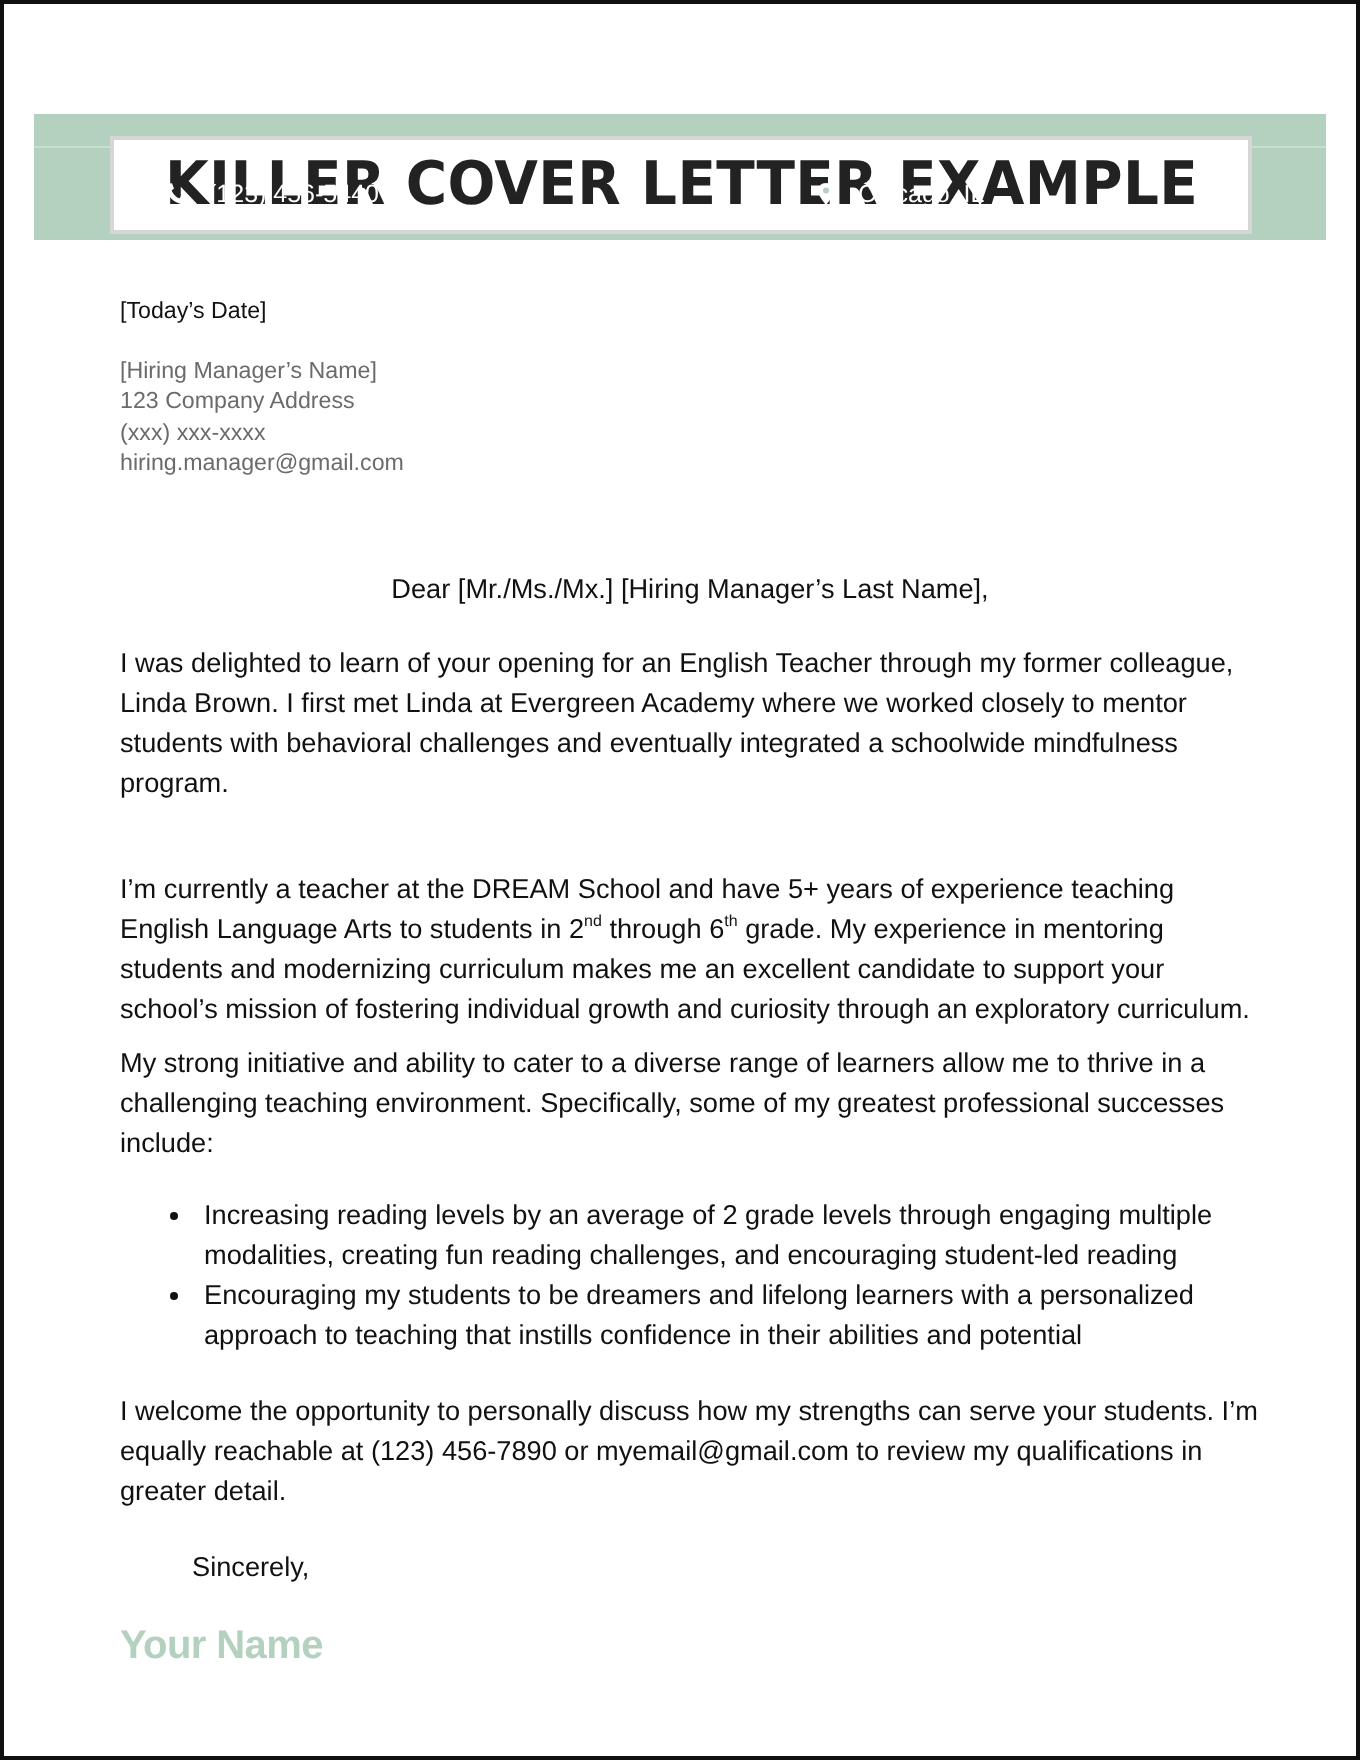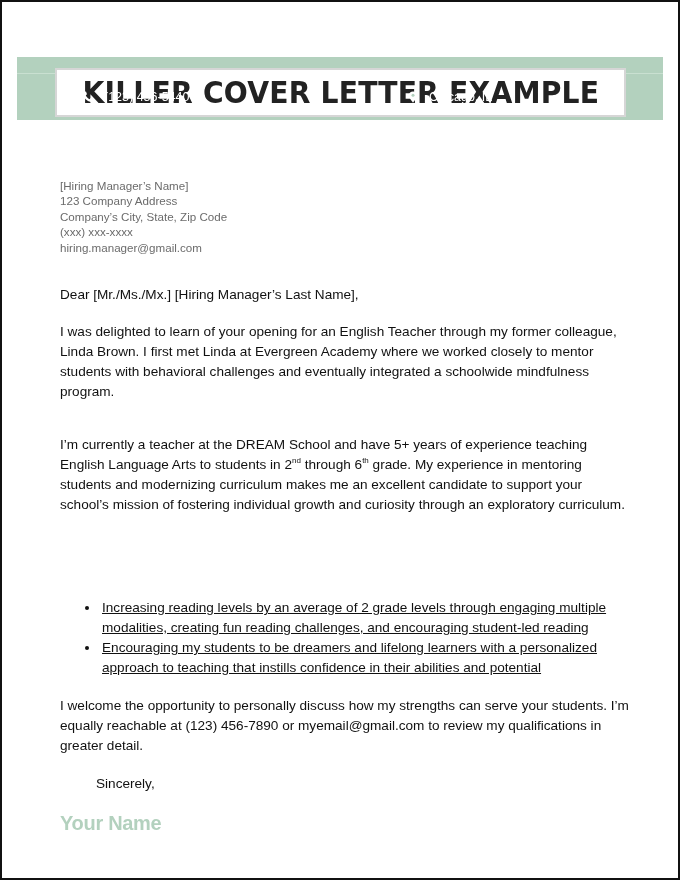--- a/index.html
+++ b/index.html
@@ -37,25 +37,25 @@
     .c-loc { left: 405px; }
 
     .body-text {
       position: absolute; left: 58px; width: 570px;
       font-size: 13.6px; line-height: 20px; color: #111;
     }
     .small { font-size: 11.6px; line-height: 15.4px; }
     .date { top: 146px; color: #111; }
     .recipient { top: 176px; color: #6b6b6b; }
     .recipient div { white-space: nowrap; }
-    .salutation { top: 283px; }
+    .salutation { top: 283px; text-align: center; }
     .p1 { top: 320px; }
     .p2 { top: 433px; }
     .p3 { top: 520px; }
-    .list { top: 596px; left: 58px; text-decoration: underline; }
+    .list { top: 596px; left: 58px; }
     .list ul { margin: 0; padding-left: 40px; }
     .list li { padding-left: 2px; }
     .p4 { top: 694px; }
     .closing { top: 772px; margin-left: 36px; }
     .signature {
       position: absolute; left: 58px; top: 810px;
       font-size: 20px; font-weight: bold; color: #b3d1be; letter-spacing: -0.3px;
     }
     sup { font-size: 8px; line-height: 0; vertical-align: 6px; }
   </style>
@@ -84,35 +84,36 @@
   <div class="contact c-loc">
     <span class="ic">
       <svg width="12" height="12" viewBox="0 0 12 12">
           <path d="M6 0.5 C3.6 0.5 2 2.2 2 4.4 C2 7 6 11.5 6 11.5 C6 11.5 10 7 10 4.4 C10 2.2 8.4 0.5 6 0.5 Z" fill="#ffffff"></path>
           <circle cx="6" cy="4.3" r="1.5" fill="#b3d1be"></circle>
         </svg>
     </span>
     <span>Chicago, IL</span>
   </div>
 
+  <div class="body-text small date">[Today’s Date]</div>
 
   <div class="body-text small recipient">
     <div>[Hiring Manager’s Name]</div>
     <div>123 Company Address</div>
-    <div>Company’s City, State, Zip Code</div>
     <div>(xxx) xxx-xxxx</div>
     <div>hiring.manager@gmail.com</div>
   </div>
 
   <div class="body-text salutation">Dear [Mr./Ms./Mx.] [Hiring Manager’s Last Name],</div>
 
   <div class="body-text p1">I was delighted to learn of your opening for an English Teacher through my former colleague, Linda Brown. I first met Linda at Evergreen Academy where we worked closely to mentor students with behavioral challenges and eventually integrated a schoolwide mindfulness program.</div>
 
   <div class="body-text p2"><span>I’m currently a teacher at the DREAM School and have 5+ years of experience teaching English Language Arts to students in 2</span><sup>nd</sup><span> through 6</span><sup>th</sup><span> grade. My experience in mentoring students and modernizing curriculum makes me an excellent candidate to support your school’s mission of fostering individual growth and curiosity through an exploratory curriculum.</span></div>
 
+  <div class="body-text p3">My strong initiative and ability to cater to a diverse range of learners allow me to thrive in a challenging teaching environment. Specifically, some of my greatest professional successes include:</div>
 
   <div class="body-text list">
     <ul>
       <li>Increasing reading levels by an average of 2 grade levels through engaging multiple modalities, creating fun reading challenges, and encouraging student-led reading</li>
       <li>Encouraging my students to be dreamers and lifelong learners with a personalized approach to teaching that instills confidence in their abilities and potential</li>
     </ul>
   </div>
 
   <div class="body-text p4">I welcome the opportunity to personally discuss how my strengths can serve your students. I’m equally reachable at (123) 456-7890 or myemail@gmail.com to review my qualifications in greater detail.</div>
 

